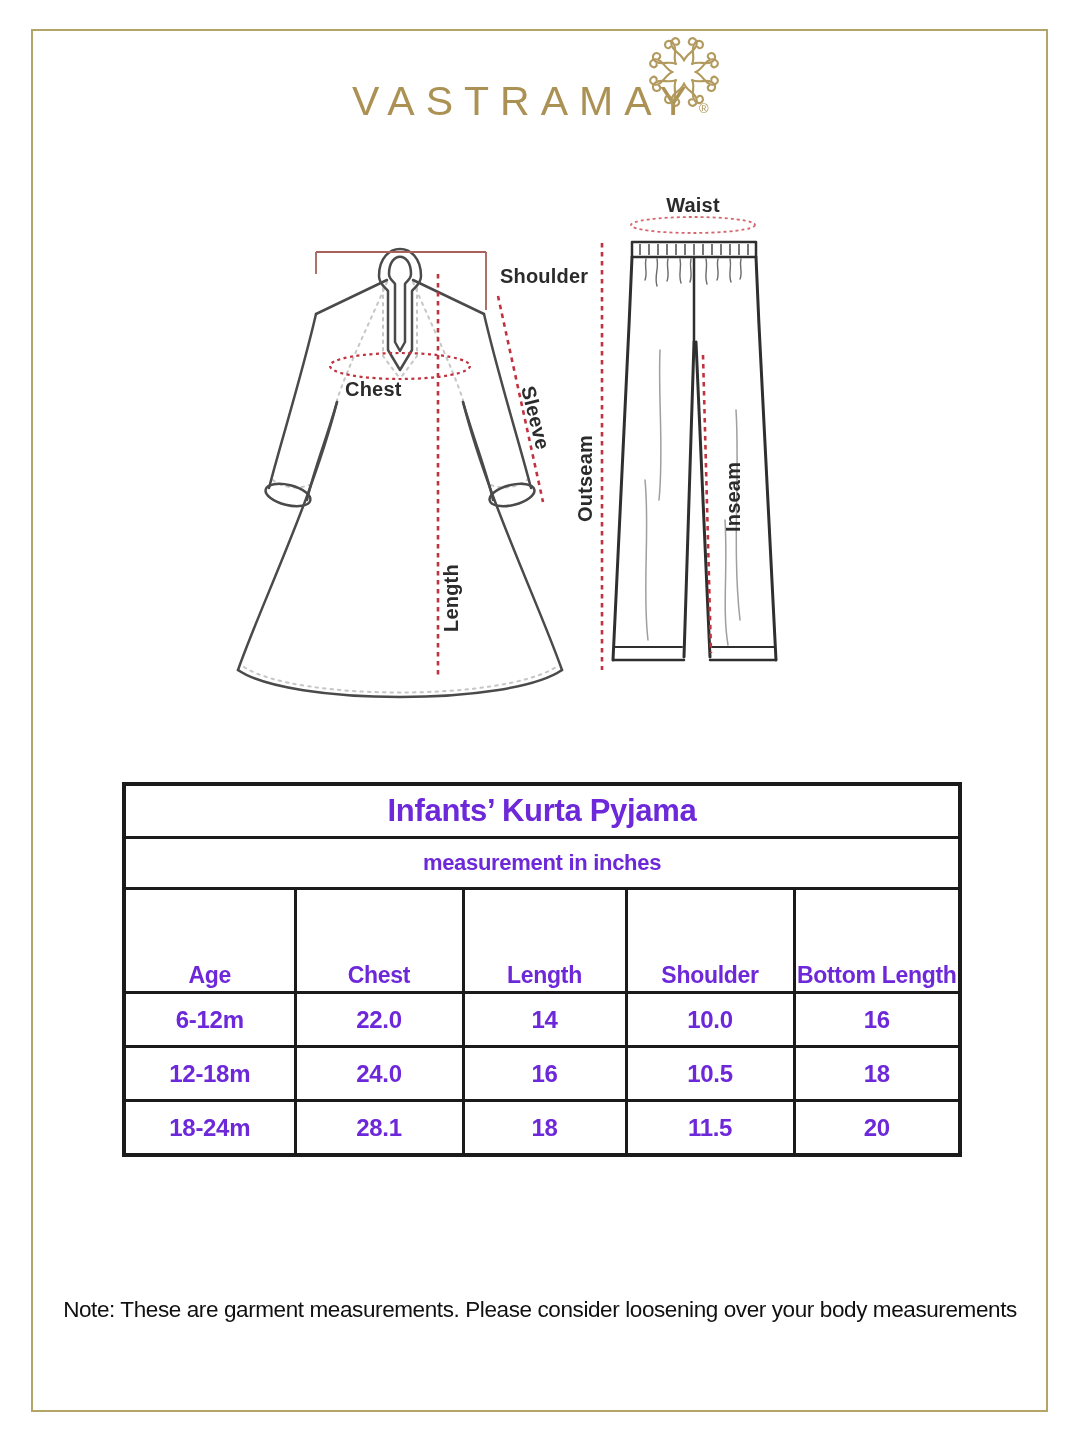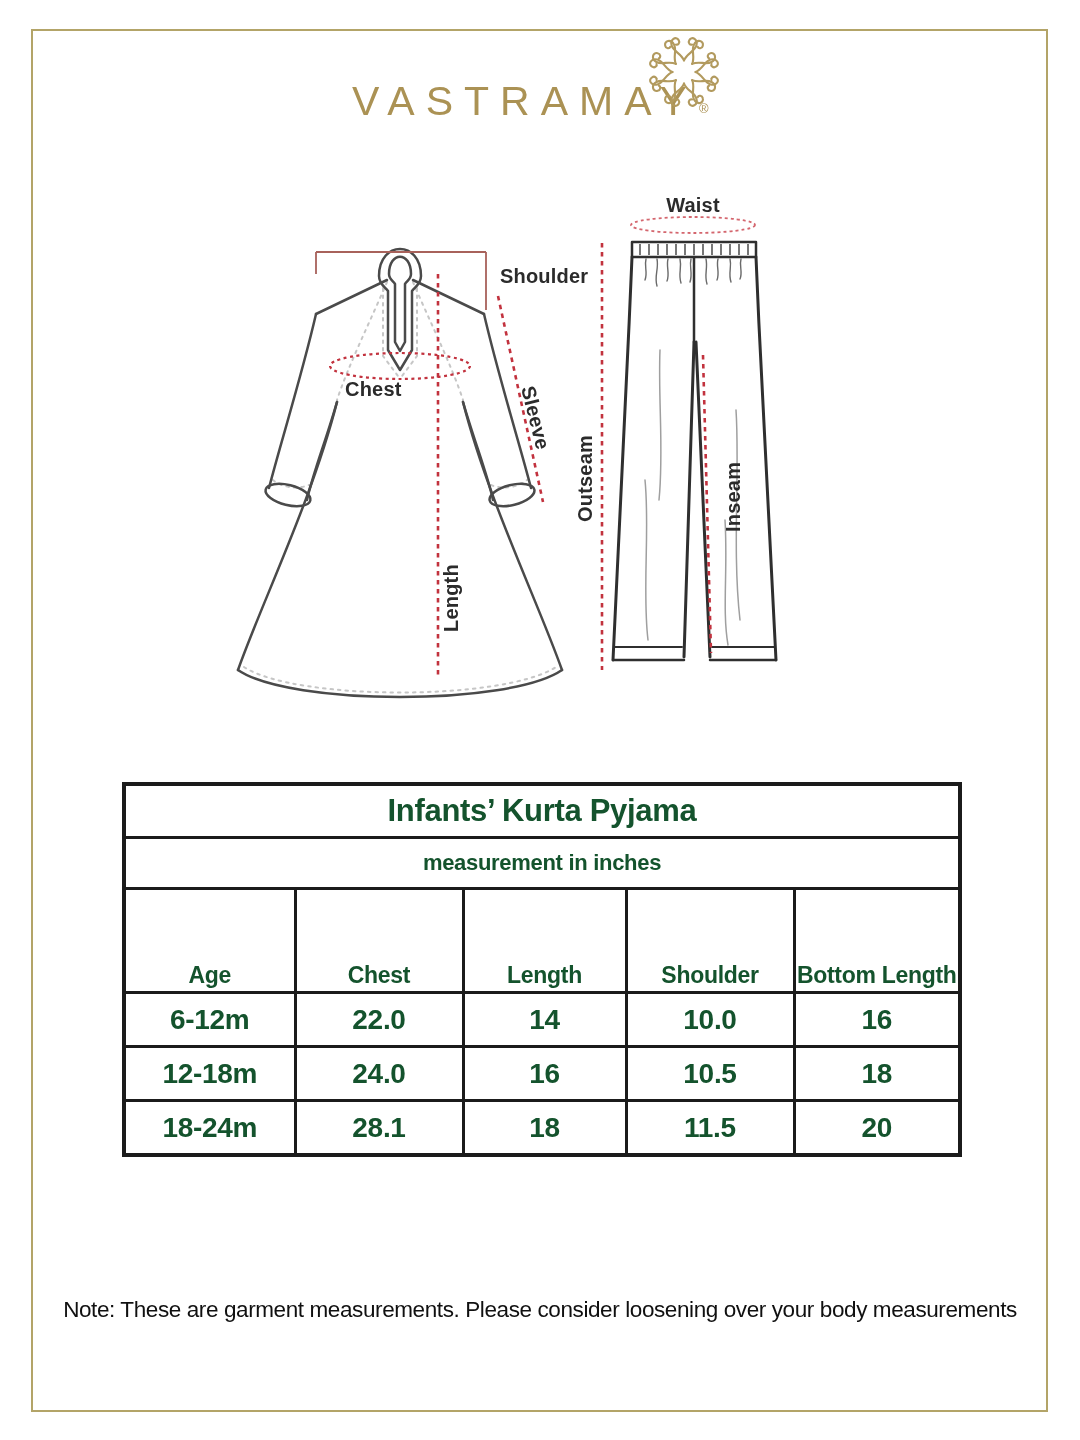--- a/index.html
+++ b/index.html
@@ -24,30 +24,30 @@
   
   .diagram { position:absolute; left:140px; top:170px; }
   .dlabel {
     font-family:"Liberation Sans", sans-serif;
     font-size:20px; font-weight:700; fill:#2b2b2b; letter-spacing:0.2px;
   }
   
   table.size-table {
     position:absolute; left:122px; top:782px; width:836px;
     border-collapse:collapse; table-layout:fixed;
-    border:4px solid #1b1b1b; color:#14532d;
+    border:4px solid #1b1b1b; color:#6d28d9;
   }
   table.size-table td {
     border:3px solid #1b1b1b; text-align:center; padding:0;
     font-weight:700; letter-spacing:-0.3px;
   }
   td.t-title   { height:50px; font-size:31px; border-bottom-width:5px; }
   td.t-sub     { height:48px; font-size:22px; border-bottom-width:5px; vertical-align:middle; }
   td.t-colhead { height:101px; font-size:23px; vertical-align:bottom; padding-bottom:9px; line-height:1.4; border-bottom-width:4px; }
-  td.t-cell    { height:51px; font-size:28px; vertical-align:middle; border-bottom-width:4px; }
+  td.t-cell    { height:51px; font-size:24px; vertical-align:middle; border-bottom-width:4px; }
   
   .note { position:absolute; left:45px; top:1297px; width:990px; color:#101010; }
   .note-line1 { display:block; text-align:center; font-size:22.5px; white-space:nowrap; letter-spacing:-0.4px; }
   .note-line2 { display:block; text-align:right;  font-size:22.5px; white-space:nowrap; letter-spacing:-0.4px; margin-top:11px; }
 </style>
 </head>
 <body>
 
 <div class="page">
 

